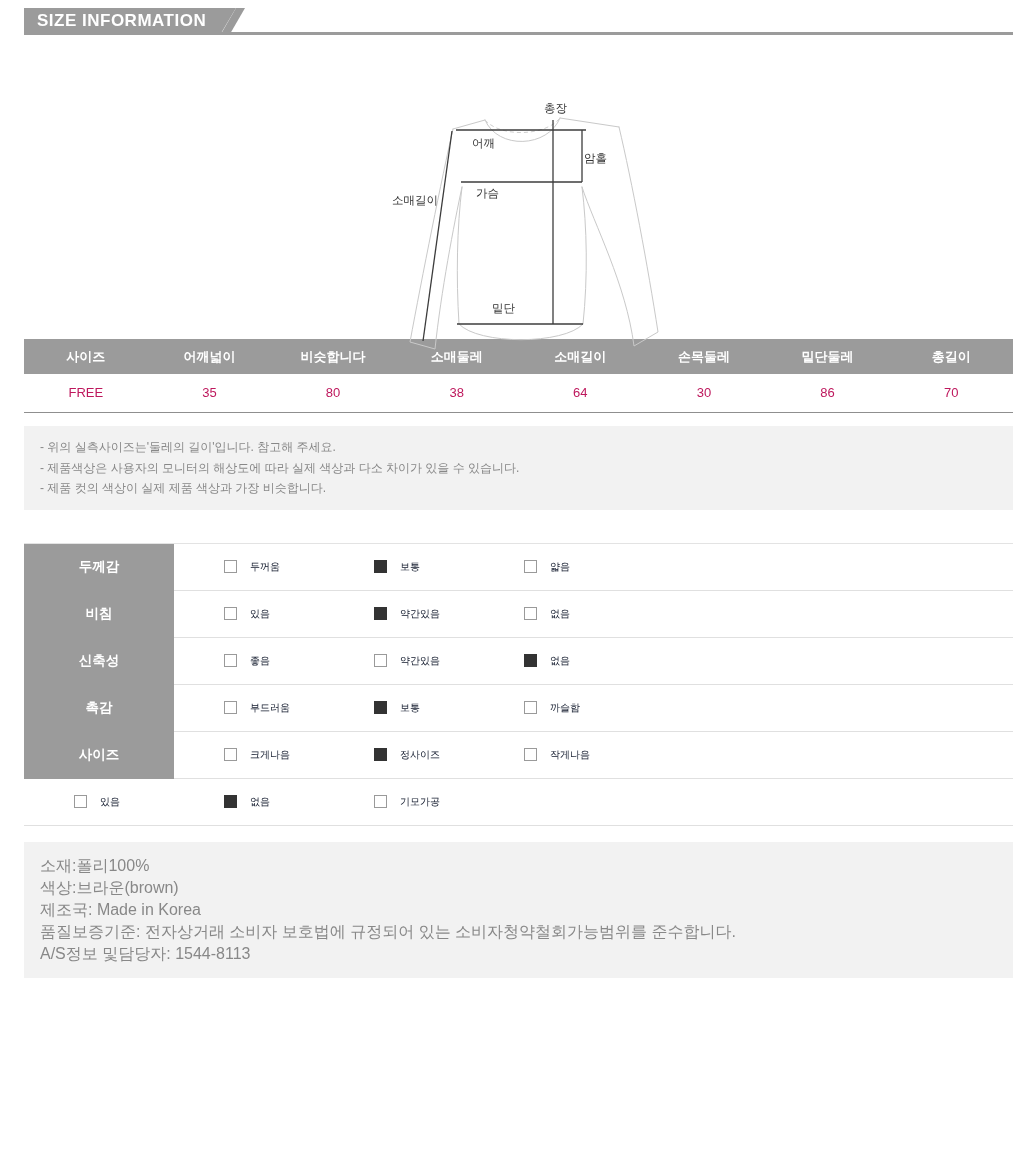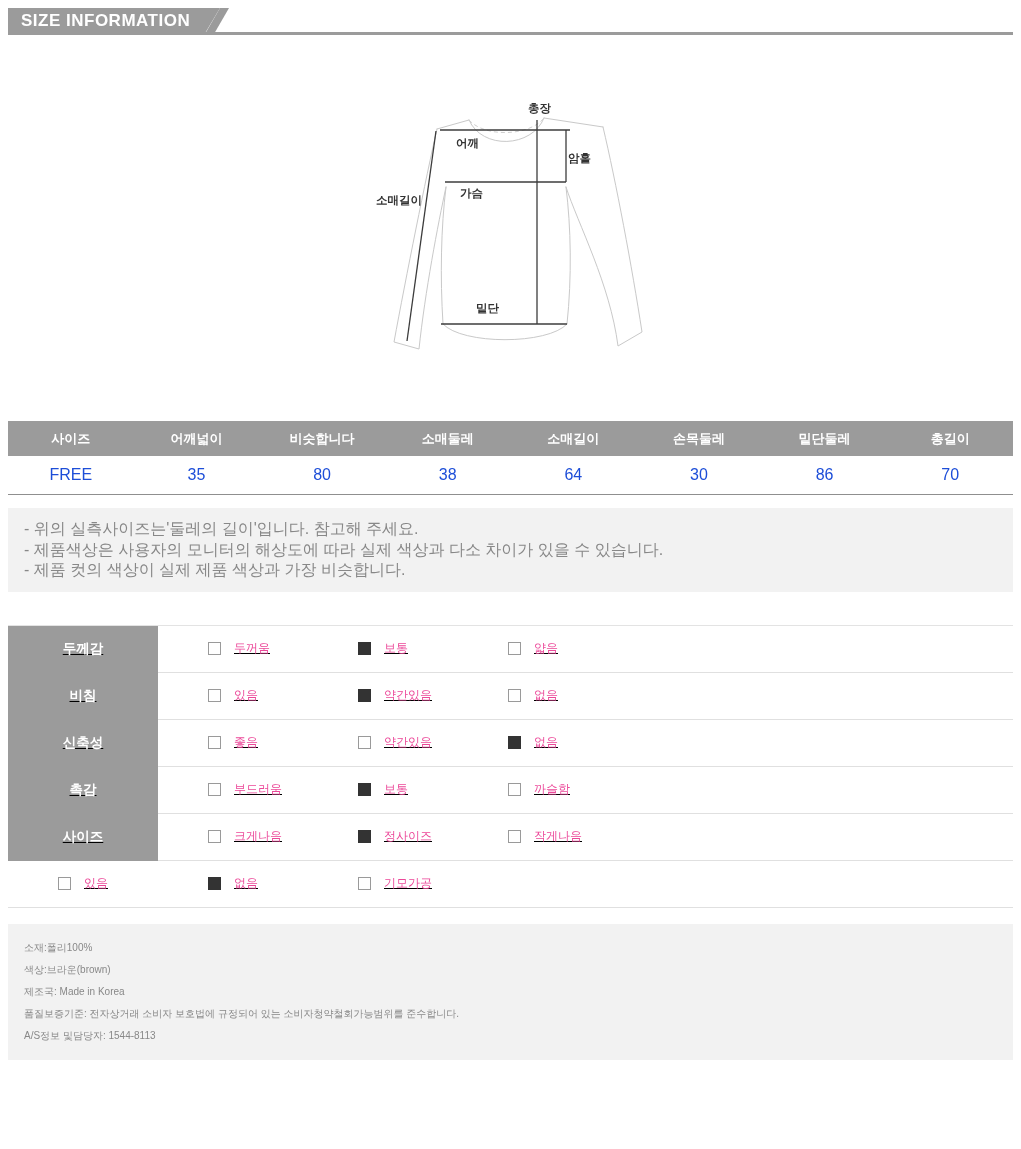--- a/index.html
+++ b/index.html
@@ -9,80 +9,80 @@
     --line:#8f8f8f;
     --txt:#888888;
   }
   *{margin:0;padding:0;box-sizing:border-box;}
   html,body{background:#ffffff;}
   body{
     width:1021px;height:1149px;
     font-family:"Liberation Sans","DejaVu Sans",sans-serif;
     position:relative;overflow:hidden;
   }
-  .page{padding:8px 8px 0 8px;}
+  .page{padding:8px 8px 0 24px;}
 
   
   .hdr{position:relative;height:27px;border-bottom:3px solid var(--bar);}
   .hdr-bar{
     position:absolute;left:0;top:0;height:27px;width:212px;
     background:var(--bar);color:#fff;
     clip-path:polygon(0 0,100% 0,calc(100% - 16px) 100%,0 100%);
     font-size:17px;font-weight:bold;letter-spacing:.5px;
     line-height:26px;padding-left:13px;
   }
   .hdr-slash{
     position:absolute;left:212px;top:0;height:27px;width:9px;
     background:var(--bar);
     transform:skewX(-30deg);transform-origin:0 0;
   }
 
   
-  .diagram-wrap{height:386px;position:relative;font-weight:bold;}
+  .diagram-wrap{height:304px;position:relative;}
   .diagram-wrap svg{position:absolute;left:362px;top:57px;}
   .shirt-outline{fill:none;stroke:#c9c9c9;stroke-width:1;stroke-linejoin:round;stroke-linecap:round;}
   .shirt-dash{fill:none;stroke:#cfcfcf;stroke-width:1;stroke-dasharray:4 3;}
   .measure{fill:none;stroke:#3c3c3c;stroke-width:1.3;}
   .dlabel{fill:#333;font-size:11.5px;font-family:"Liberation Sans","DejaVu Sans",sans-serif;}
 
   
   .size-table{width:100%;}
   .st-row{display:flex;width:100%;}
   .st-cell{flex:0 0 12.5%;text-align:center;}
   .st-head{background:var(--bar);color:#fff;font-weight:bold;font-size:13px;line-height:35px;height:35px;}
-  .st-val{color:#1d4ed8;font-size:16px;line-height:38px;height:38px;background:#fff;}
+  .st-val{color:#be185d;font-size:13px;line-height:38px;height:38px;background:#fff;}
   .st-body{border-bottom:1px solid var(--line);}
 
   
   .notes{margin-top:13px;background:var(--section-bg);padding:11px 16px;}
-  .note-line{font-size:16px;color:var(--txt);line-height:20.5px;}
+  .note-line{font-size:12px;color:var(--txt);line-height:20.5px;}
 
   
   .attr-table{margin-top:33px;border-top:1px solid #e3e3e3;}
-  .attr-row{display:flex;height:47px;text-decoration:underline;}
+  .attr-row{display:flex;height:47px;}
   .attr-label{
     flex:0 0 150px;background:var(--bar);color:#fff;
     font-weight:bold;font-size:13.5px;
     display:flex;align-items:center;justify-content:center;
   }
   .attr-content{
     flex:1;display:flex;align-items:center;
     padding-left:50px;border-bottom:1px solid #e0e0e0;background:#fff;
   }
   .attr-opt{flex:0 0 150px;display:flex;align-items:center;}
   .chk{
     width:13px;height:13px;border:1px solid #9a9a9a;background:#fff;
     display:inline-block;margin-right:13px;flex:none;
   }
   .chk.on{background:var(--checked);border-color:var(--checked);}
-  .opt-label{font-size:12px;color:#ec4899;}
+  .opt-label{font-size:10px;color:#0f172a;}
 
   
   .pinfo{margin-top:16px;background:var(--section-bg);padding:13px 16px;}
-  .pinfo-line{font-size:10px;color:var(--txt);line-height:22px;}
+  .pinfo-line{font-size:16px;color:var(--txt);line-height:22px;}
 </style>
 </head>
 <body>
 
 <div class="page">
 
   <div class="hdr">
     <div class="hdr-bar">SIZE INFORMATION</div>
     <div class="hdr-slash"></div>
   </div>

